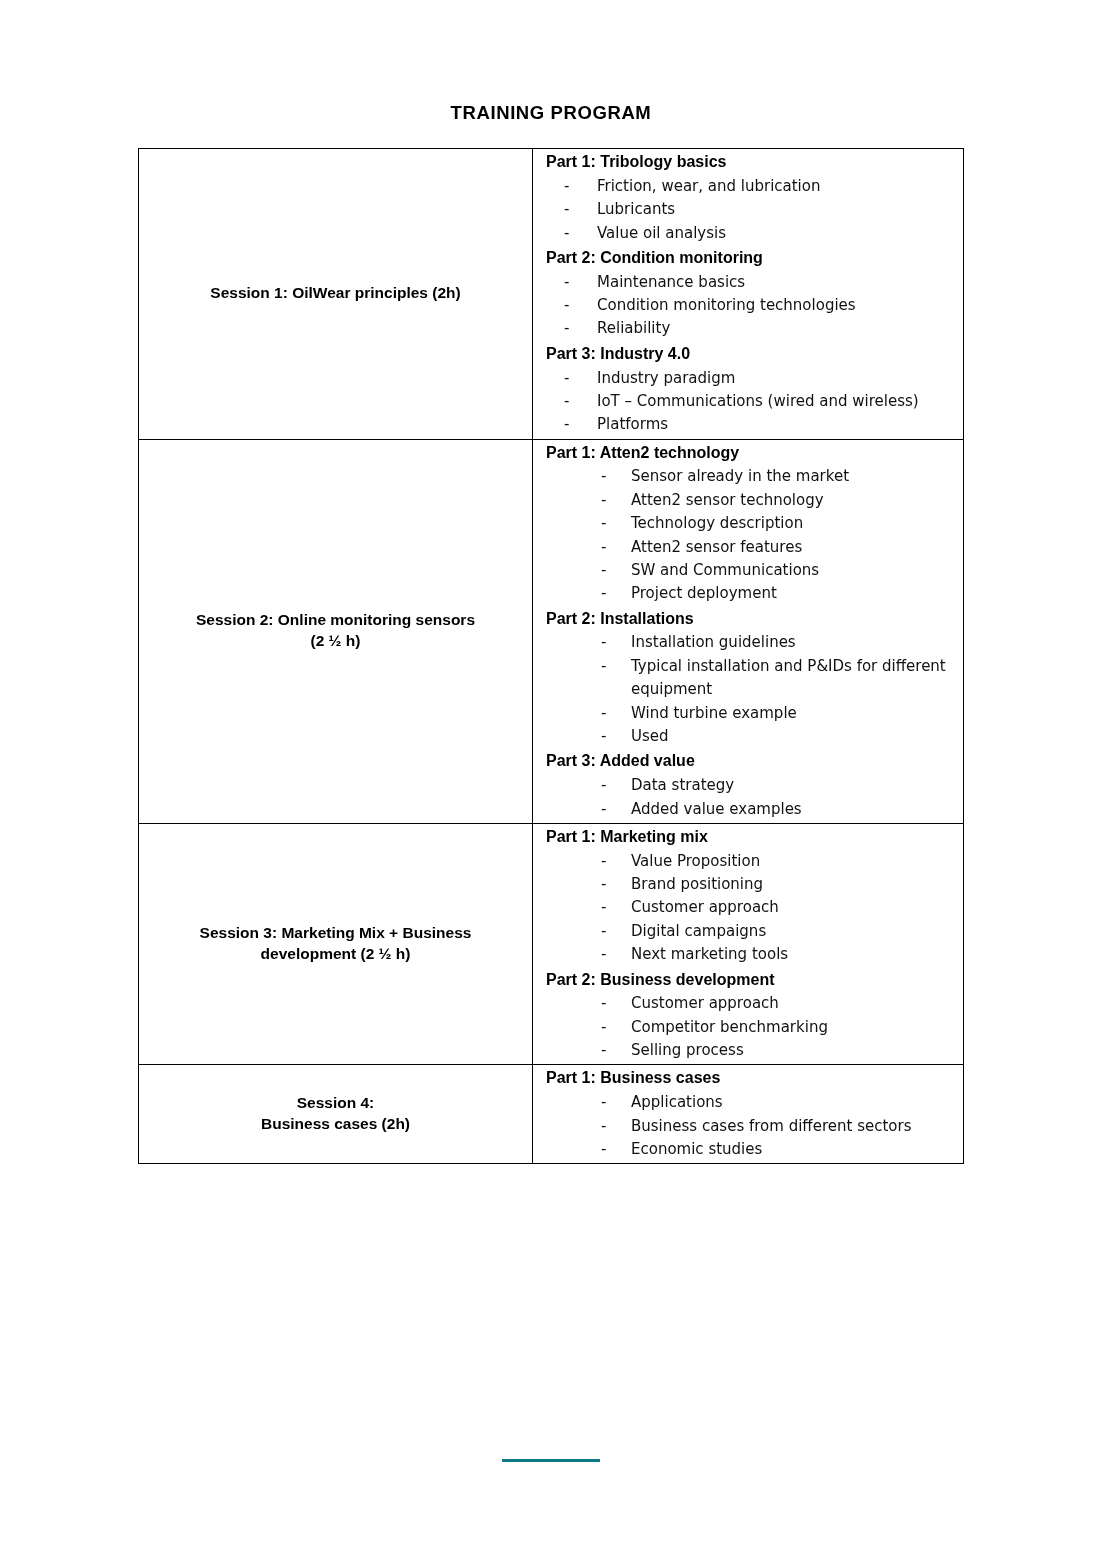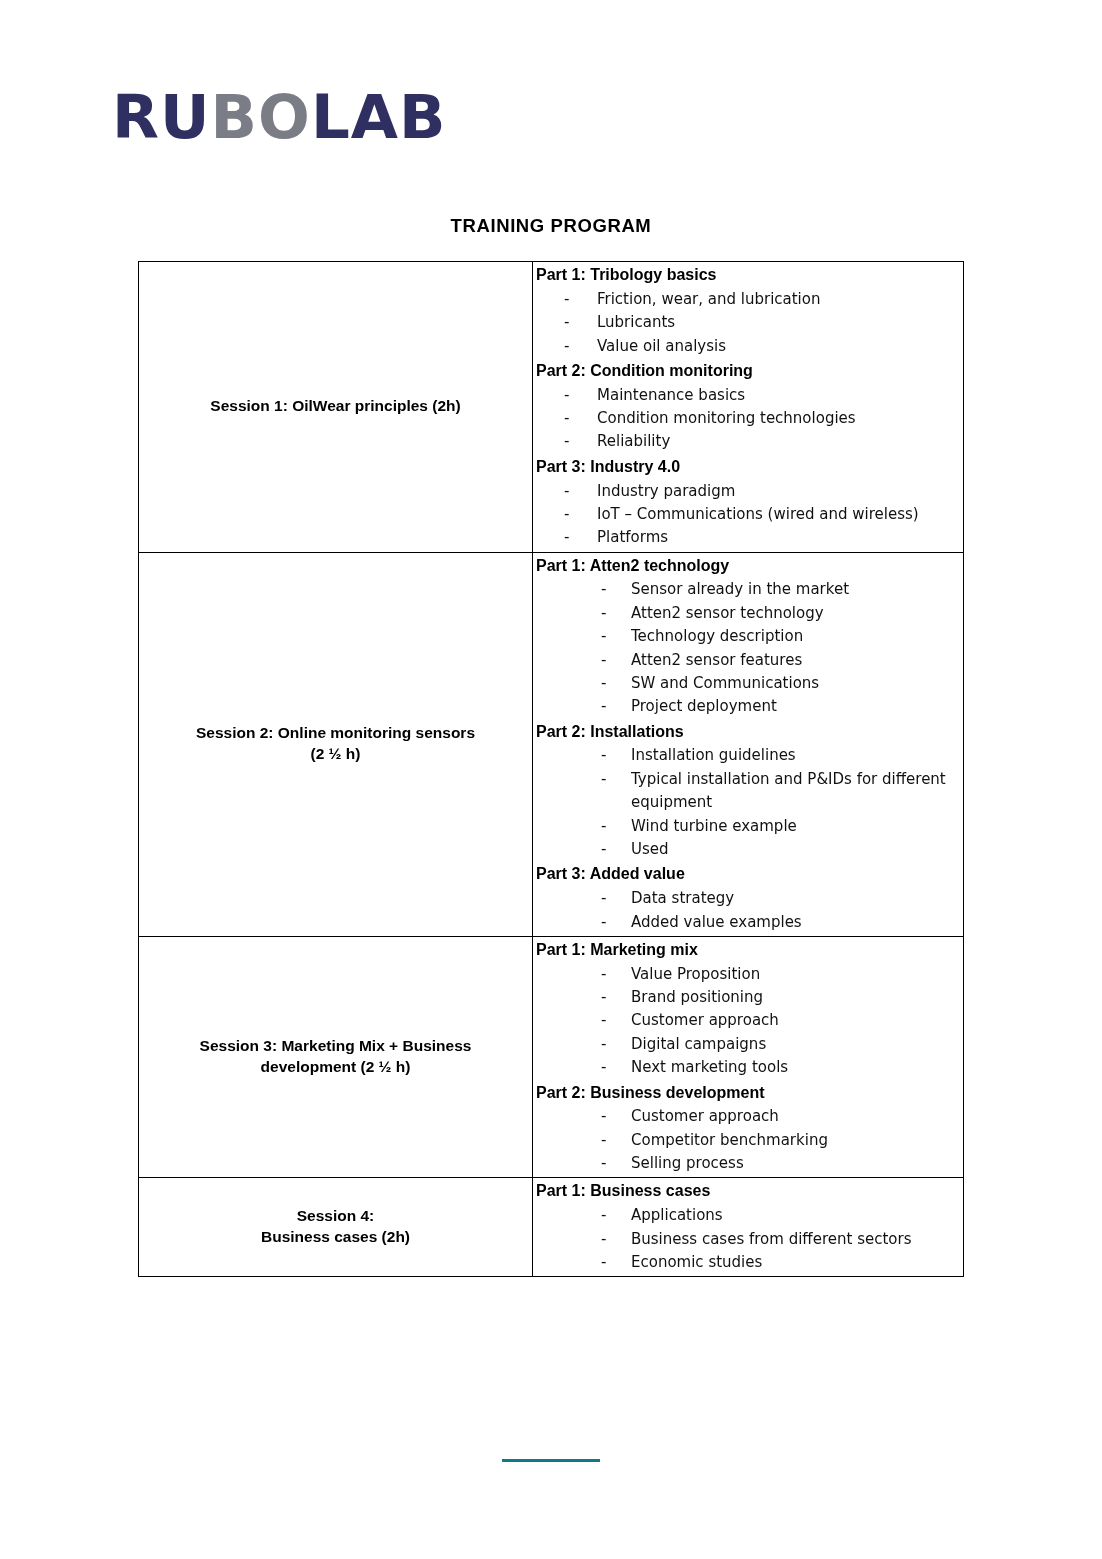--- a/index.html
+++ b/index.html
@@ -96,21 +96,21 @@
     line-height: 1.35;
   }
   td.content-cell {
     padding: 9px 10px 10px 8px;
     vertical-align: top;
   }
   .part {
     font-weight: bold;
     font-size: 16px;
     font-family: "Liberation Sans", sans-serif;
-    margin: 2px 0 1px 3px;
+    margin: 2px 0 1px 13px;
     line-height: 1.42;
   }
   ul.items {
     list-style: none;
     margin: 0 0 2px 0;
     padding: 0;
   }
   ul.items li {
     font-family: "DejaVu Sans", sans-serif;
     font-size: 15px;
@@ -144,23 +144,20 @@
     height: 3px;
     background: #0e7a86;
   }
 </style>
 </head>
 <body>
 
 <div class="page">
 
   <div class="header">
-    <div class="logo">
-      <span class="ru">RU</span><span class="bo">BO</span><span class="lab">LAB</span>
-    </div>
   </div>
 
   <div class="doc-title">TRAINING PROGRAM</div>
 
   <div class="table-wrap">
     <table class="program">
       <tbody>
 
         <tr>
           <td class="session-cell">

